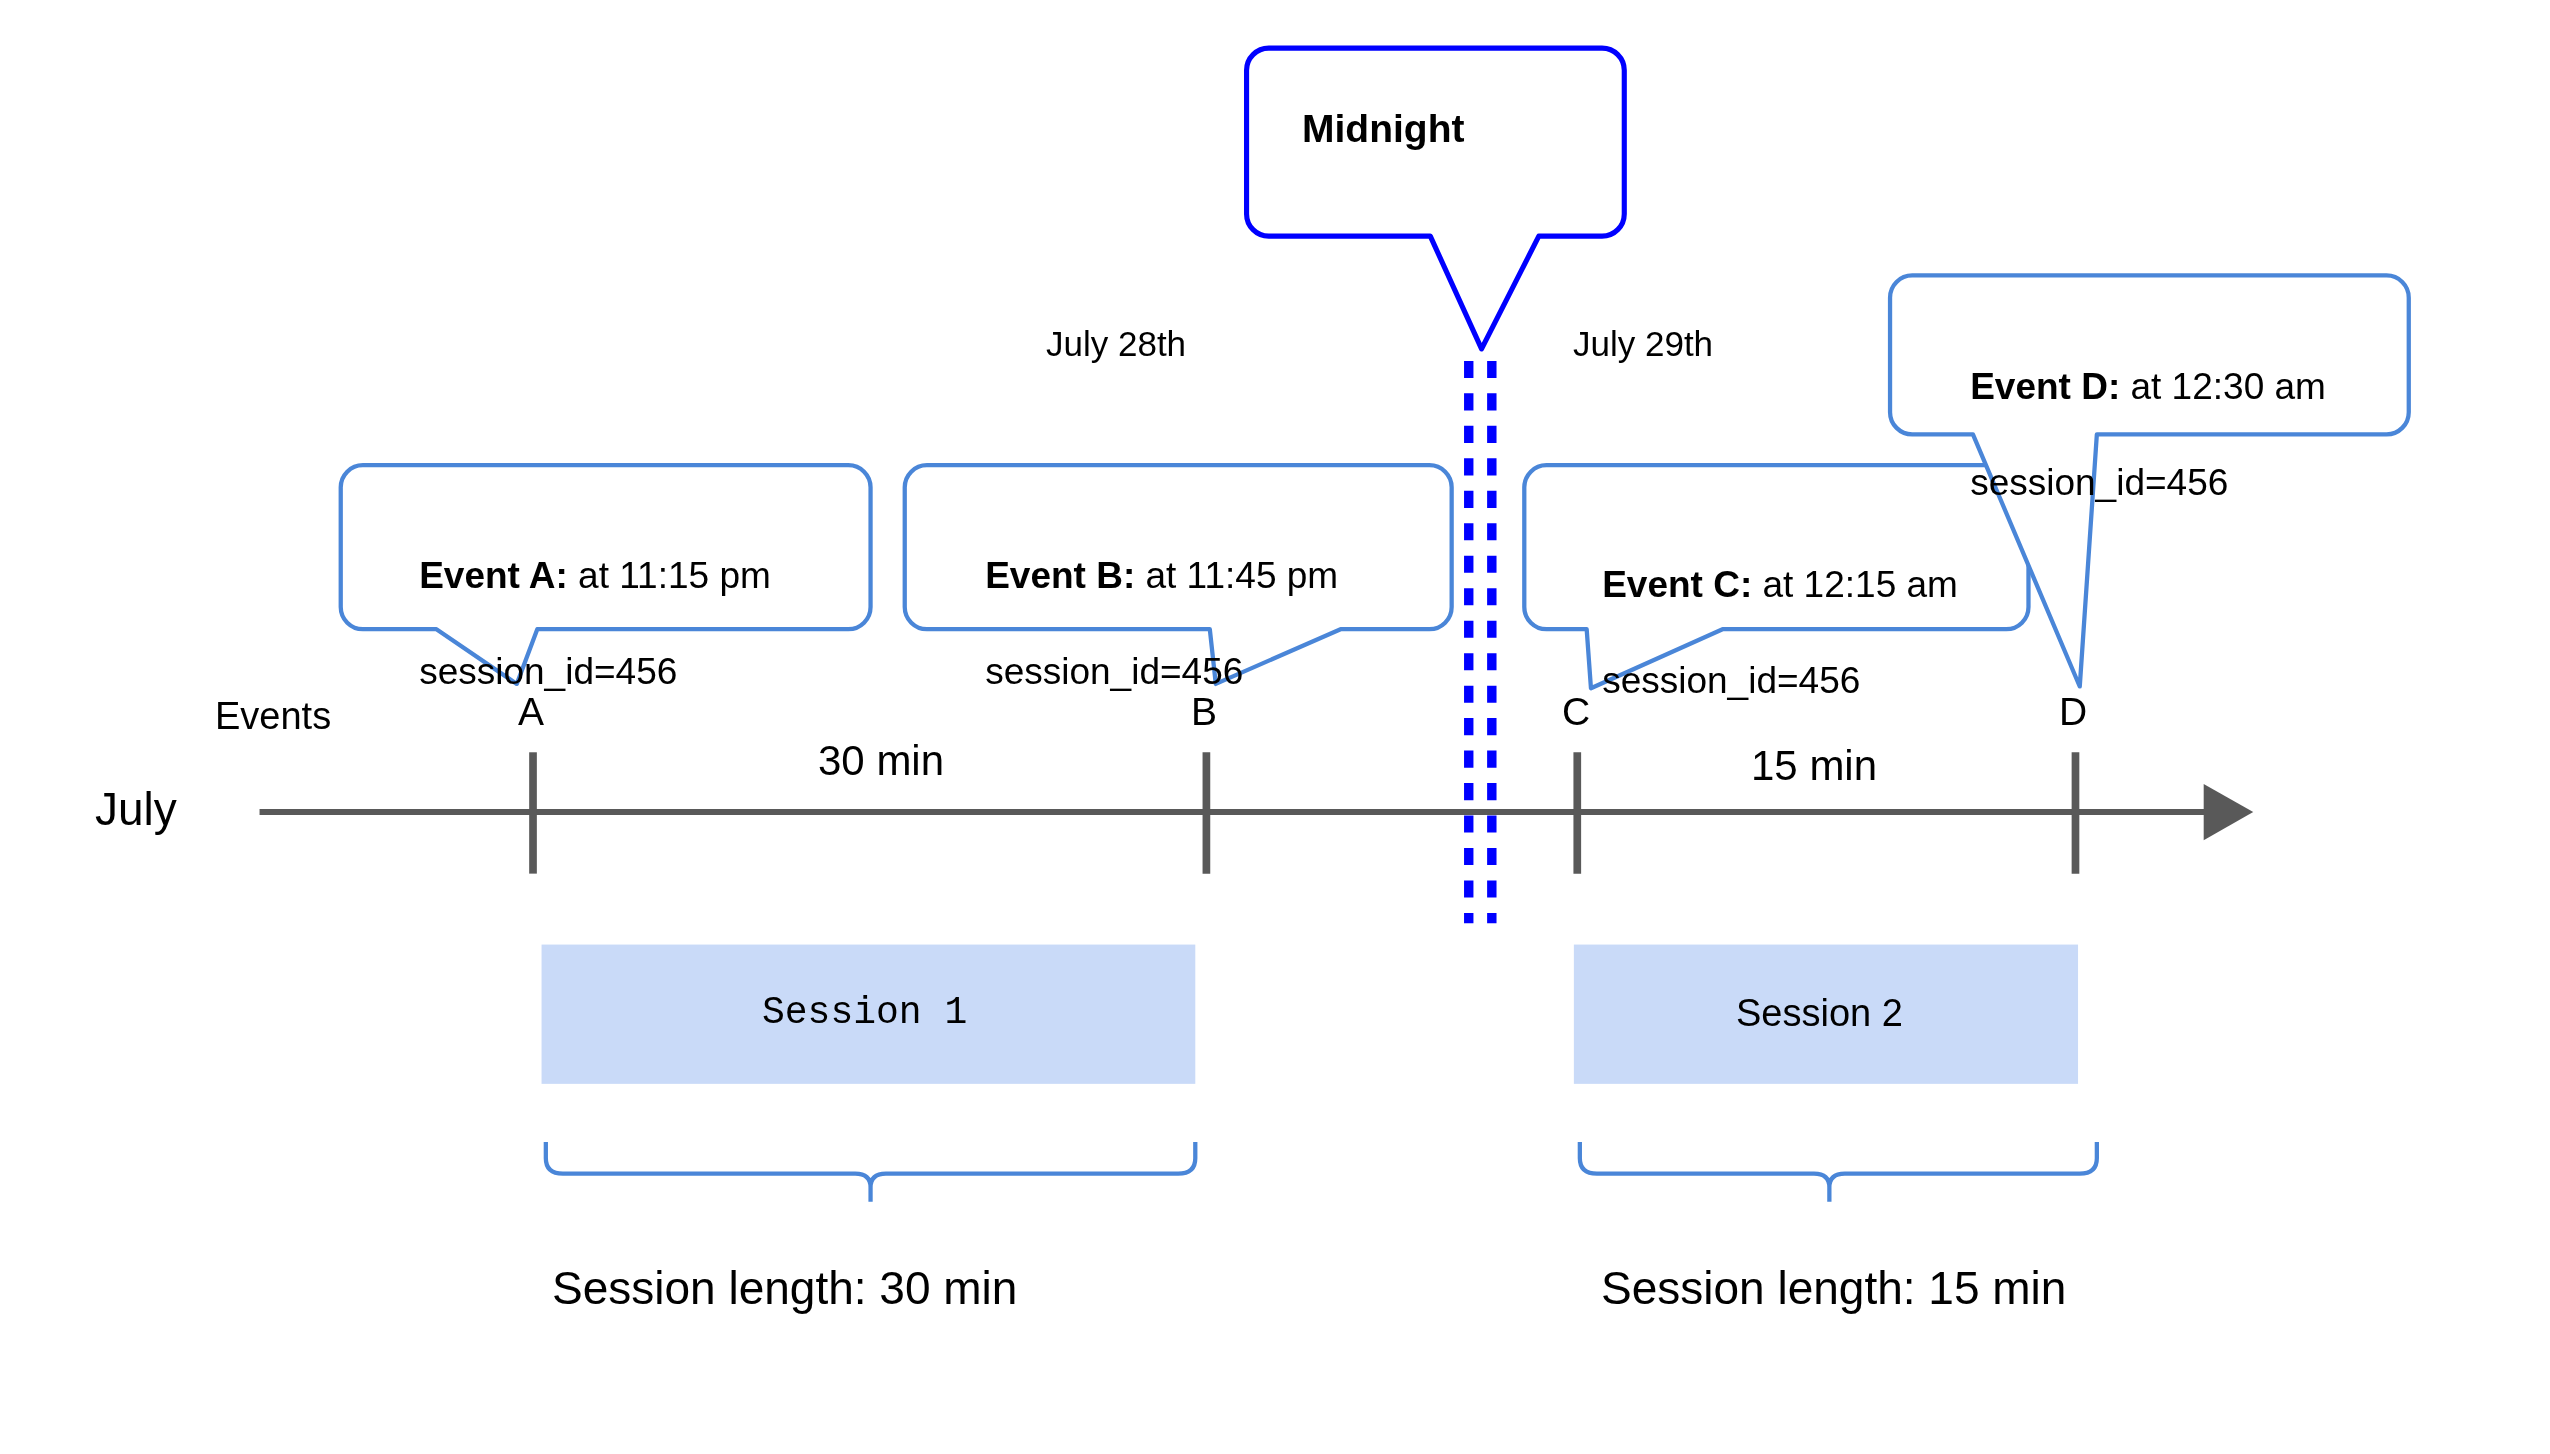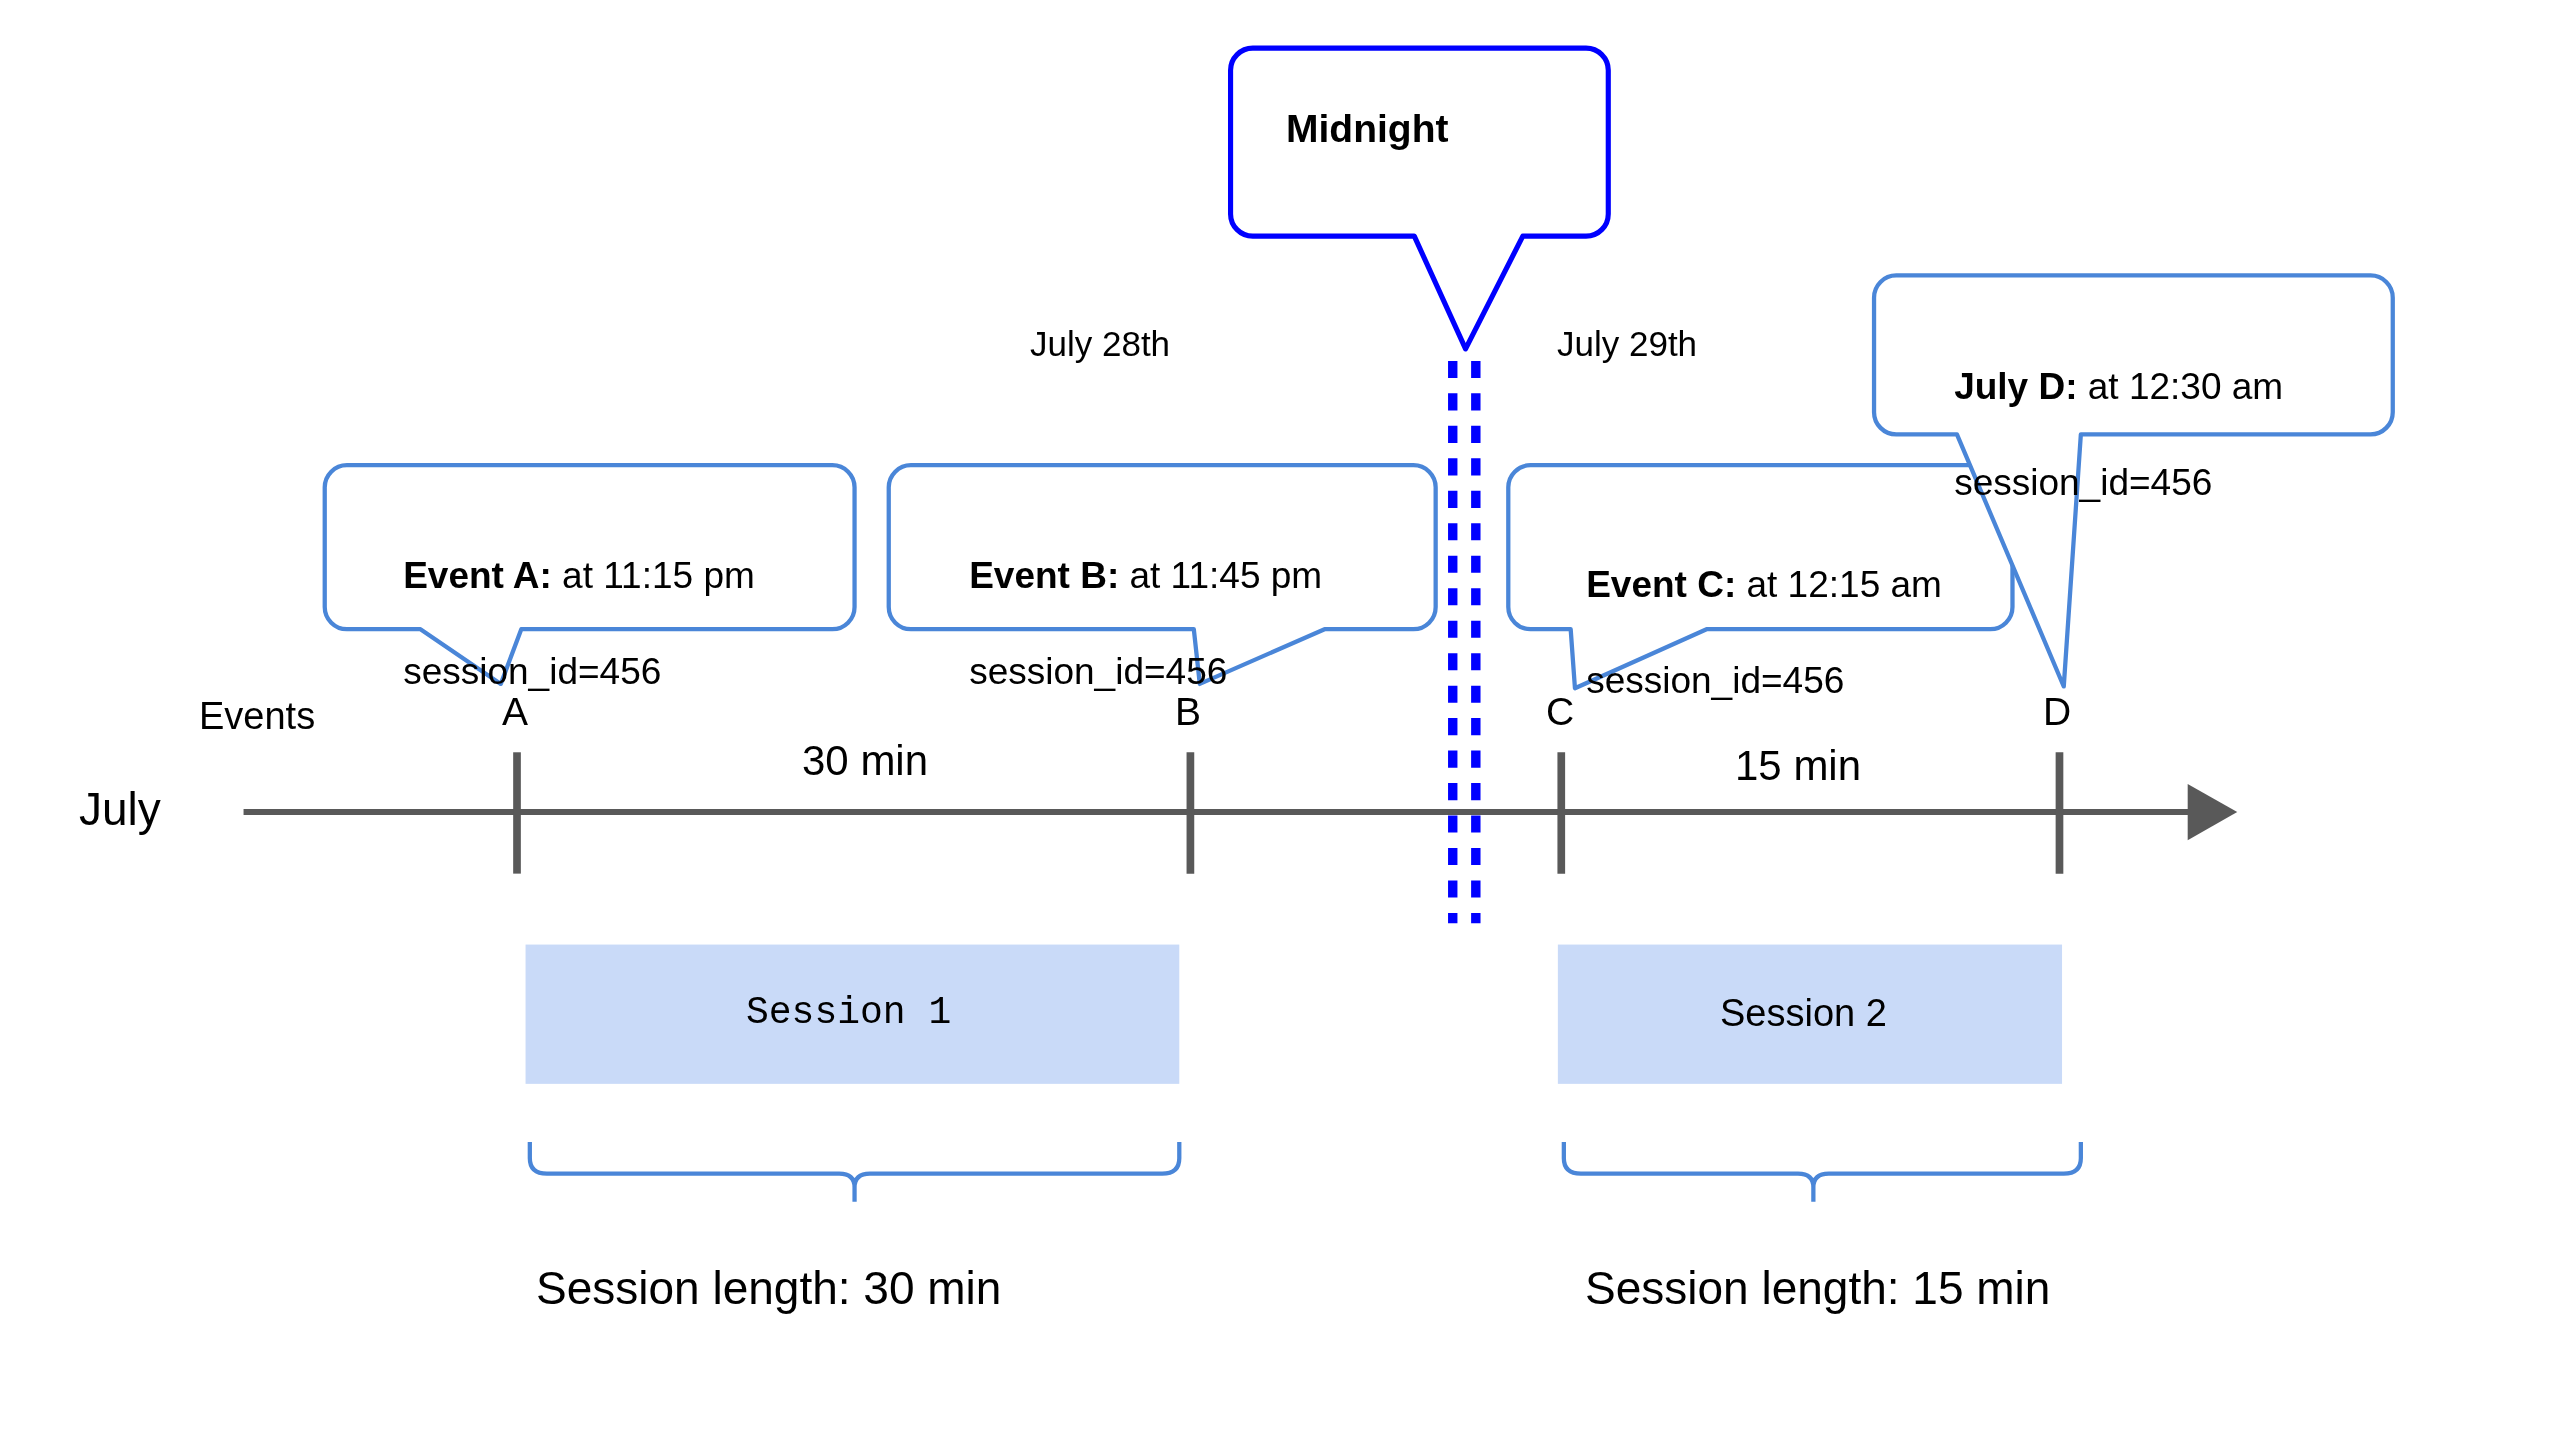--- a/index.html
+++ b/index.html
@@ -1,18 +1,18 @@
 <!DOCTYPE html>
 <html style="font-size:13.7px"><head>
 <meta charset="utf-8">
 <style>
   html,body{margin:0;padding:0;background:#ffffff;}
   body{width:2550px;height:1455px;position:relative;overflow:hidden;
        font-family:"Liberation Sans","DejaVu Sans",sans-serif;color:#000;}
-  #stage{position:absolute;inset:0;width:2168px;height:1455px;}
+  #stage{position:absolute;inset:0;width:2168px;height:1455px;margin-left:16px;}
   #svg{position:absolute;left:0;top:0;width:2550px;height:1455px;}
 
   .txt{position:absolute;white-space:pre;line-height:1.0;}
 
   
   .callout-text{position:absolute;white-space:pre;line-height:1.30;font-size:37px;color:#000;}
   .callout-text b{font-weight:bold;}
 
   
   .lbl-user{font-size:46px;}
@@ -171,21 +171,21 @@
     <span><b>Event B:</b><span> at 11:45 pm</span></span><br>
     <span>session_id=456</span>
   </div>
 
   <div class="callout-text" style="left:1545px;top:513px;">
     <span><b>Event C:</b><span> at 12:15 am</span></span><br>
     <span>session_id=456</span>
   </div>
 
   <div class="callout-text" style="left:1913px;top:315px;">
-    <span><b>July D:</b><span> at 12:30 am</span></span><br>
+    <span><b>Event D:</b><span> at 12:30 am</span></span><br>
     <span>session_id=456</span>
   </div>
 
   <div class="txt lbl-events" style="left:199px;top:697px;">Events</div>
 
   <div class="txt lbl-tick" style="left:502px;top:692px;">A</div>
   <div class="txt lbl-tick" style="left:1175px;top:692px;">B</div>
   <div class="txt lbl-tick" style="left:1546px;top:692px;">C</div>
   <div class="txt lbl-tick" style="left:2043px;top:692px;">D</div>
 

